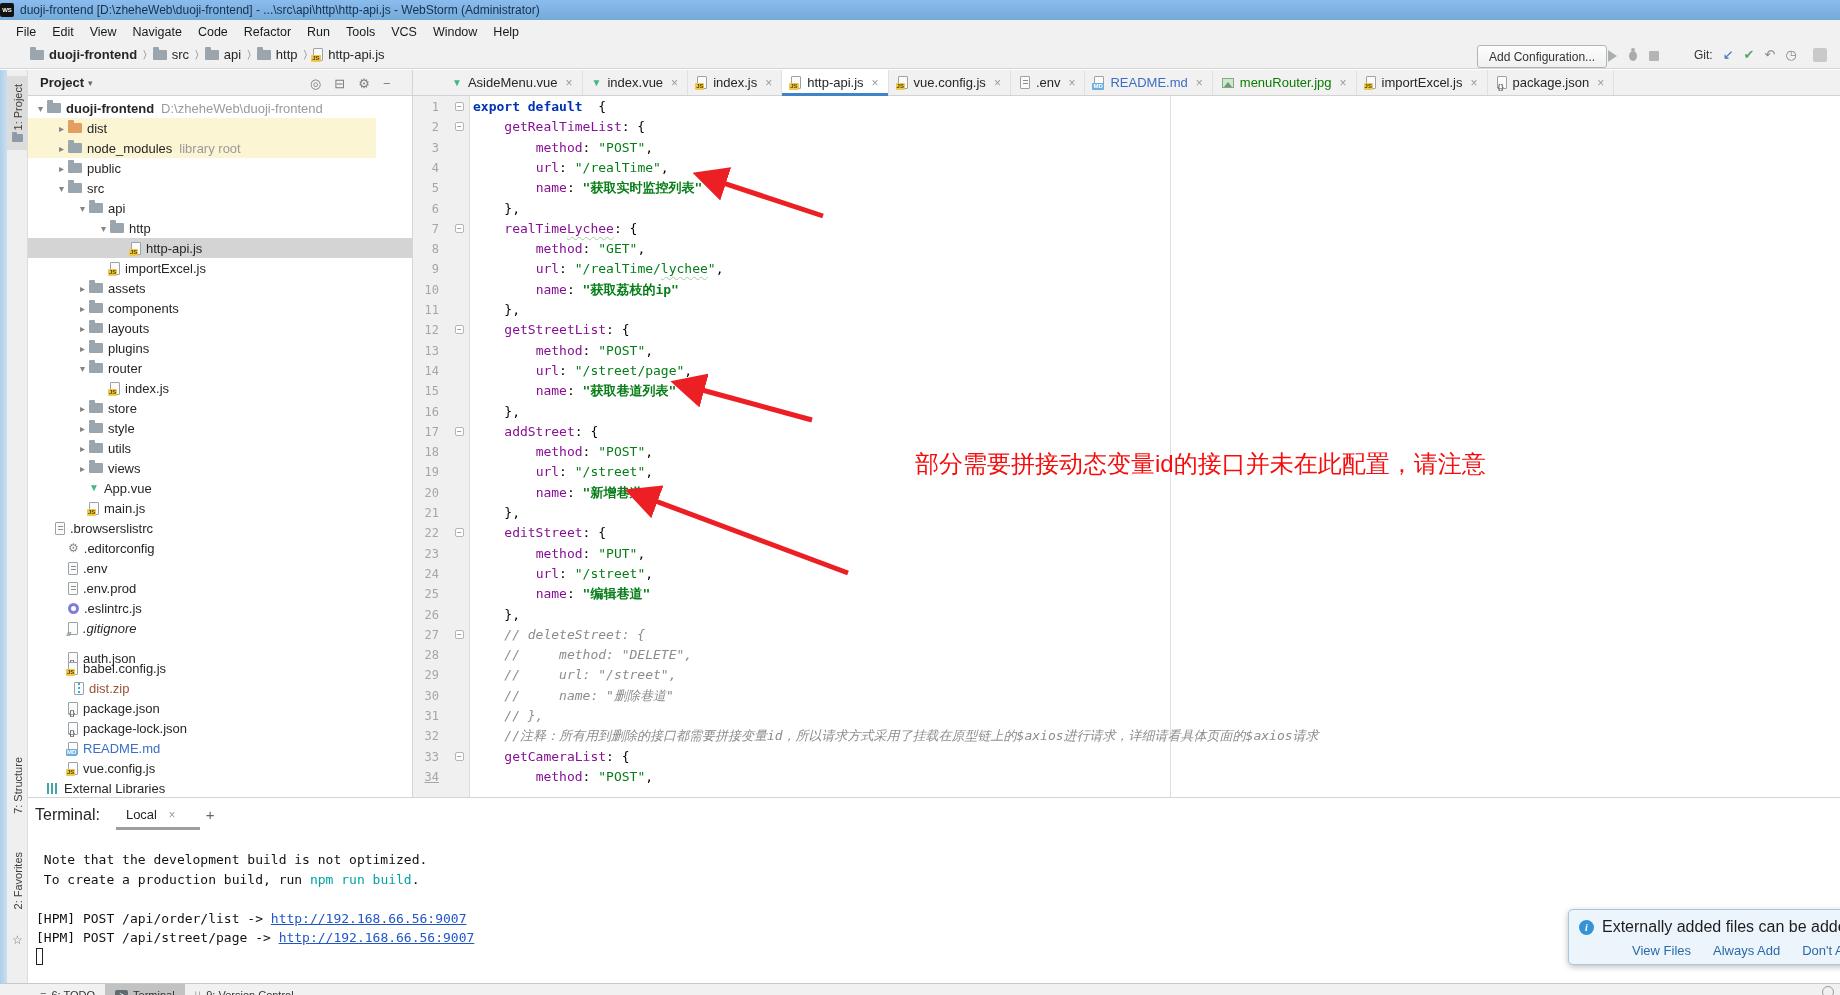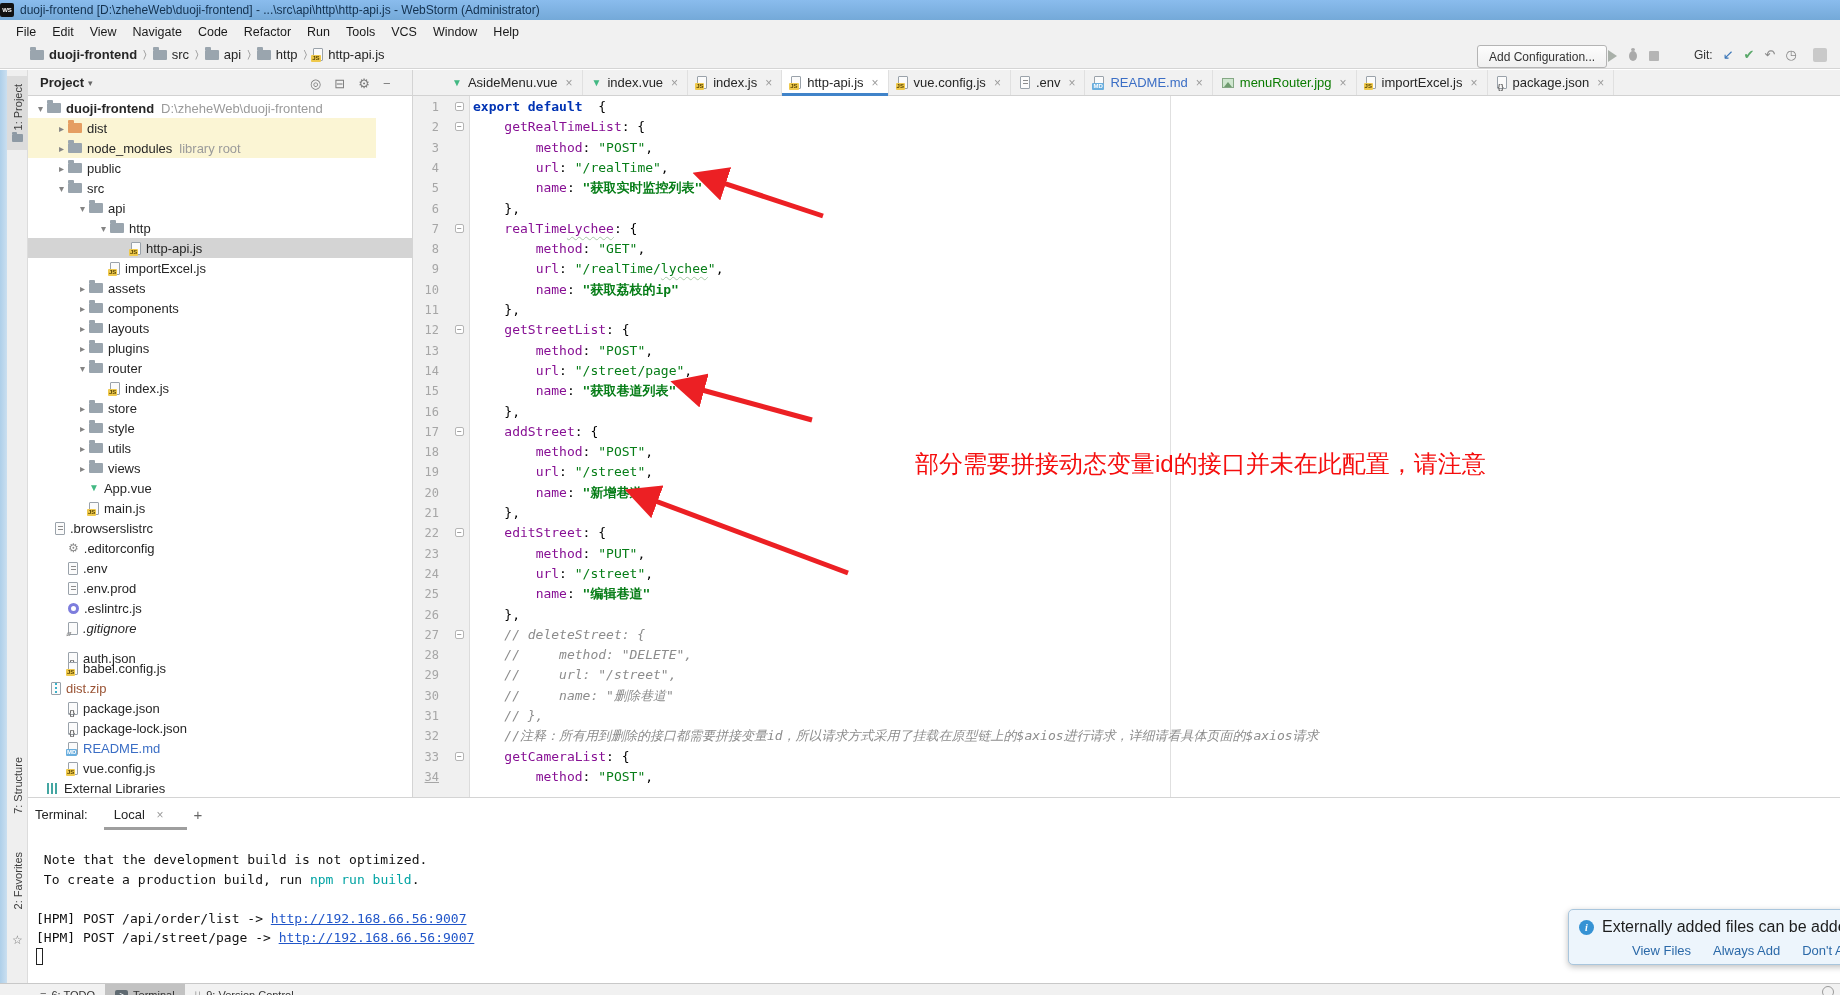--- a/index.html
+++ b/index.html
@@ -94,21 +94,21 @@
   .s-p{color:#871094}
   .s-s{color:#067d17}
   .s-sb{color:#067d17;font-weight:bold}
   .s-c{color:#8c8c8c;font-style:italic}
   .ty{text-decoration:underline wavy #a9c9a9;text-underline-offset:3px;text-decoration-thickness:1px}
   #red-note{position:absolute;left:502px;top:352px;font-size:24px;color:#f50d0d;white-space:nowrap}
   
   #term-sep{left:28px;top:797px;width:1812px;height:1px;background:#d4d4d4}
   #terminal{left:28px;top:798px;width:1812px;height:185px;background:#fff}
   #term-header{position:absolute;left:0;top:0;width:100%;height:33px;display:flex;align-items:center}
-  #term-label{font-size:13px;color:#262626;margin-left:7px}
+  #term-label{font-size:16px;color:#262626;margin-left:7px}
   #term-tab{margin-left:22px;font-size:13px;color:#262626;position:relative;padding:6px 4px}
   #term-tab::after{content:"";position:absolute;left:-6px;right:-20px;bottom:-2px;height:3px;background:#9e9e9e}
   #term-tab-close{color:#9b9b9b;font-size:12px;margin-left:8px}
   #term-plus{margin-left:26px;color:#666;font-size:15px}
   .term-line{position:absolute;left:8px;white-space:pre;font:13px/19.6px "DejaVu Sans Mono",monospace;color:#111}
   .t-cy{color:#00a3a3}
   .t-lk{color:#2156c9;text-decoration:underline}
   #term-cursor{position:absolute;left:8px;top:150px;width:7px;height:17px;border:1px solid #222;box-sizing:border-box}
   
   #statusbar{left:0;top:983px;width:1840px;height:22px;background:#f1f1f1;border-top:1px solid #c8c8c8;
@@ -361,21 +361,21 @@
     <div class="tree-row" style="top: 542px; padding-left: 27px; margin-top: 10px;">
       <span class="tw"></span>
       <span class="pg jsn"></span>
       <span class="lbl">auth.json</span>
     </div>
     <div class="tree-row" style="top: 562px; padding-left: 27px;">
       <span class="tw"></span>
       <span class="pg js"></span>
       <span class="lbl">babel.config.js</span>
     </div>
-    <div class="tree-row" style="top: 582px; padding-left: 10px;">
+    <div class="tree-row" style="top: 582px; padding-left: 33px;">
       <span class="tw"></span>
       <span class="pg zip"></span>
       <span class="lbl c-brown">dist.zip</span>
     </div>
     <div class="tree-row" style="top: 602px; padding-left: 27px;">
       <span class="tw"></span>
       <span class="pg jsn"></span>
       <span class="lbl">package.json</span>
     </div>
     <div class="tree-row" style="top: 622px; padding-left: 27px;">

